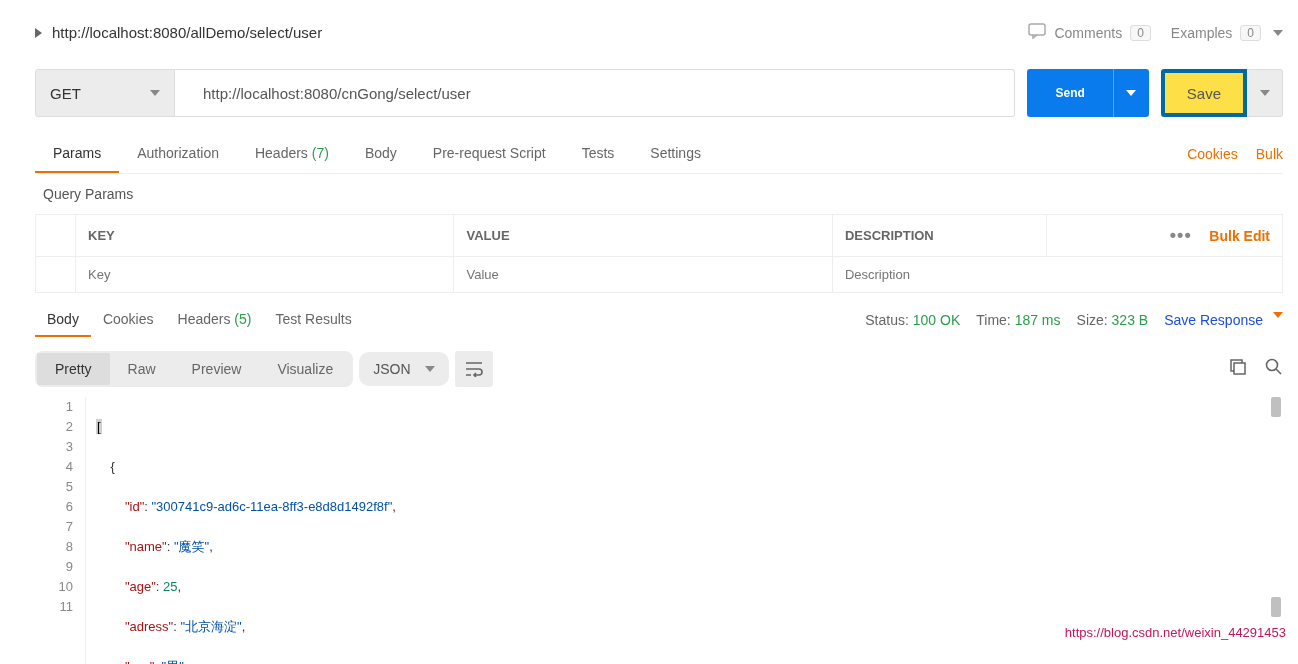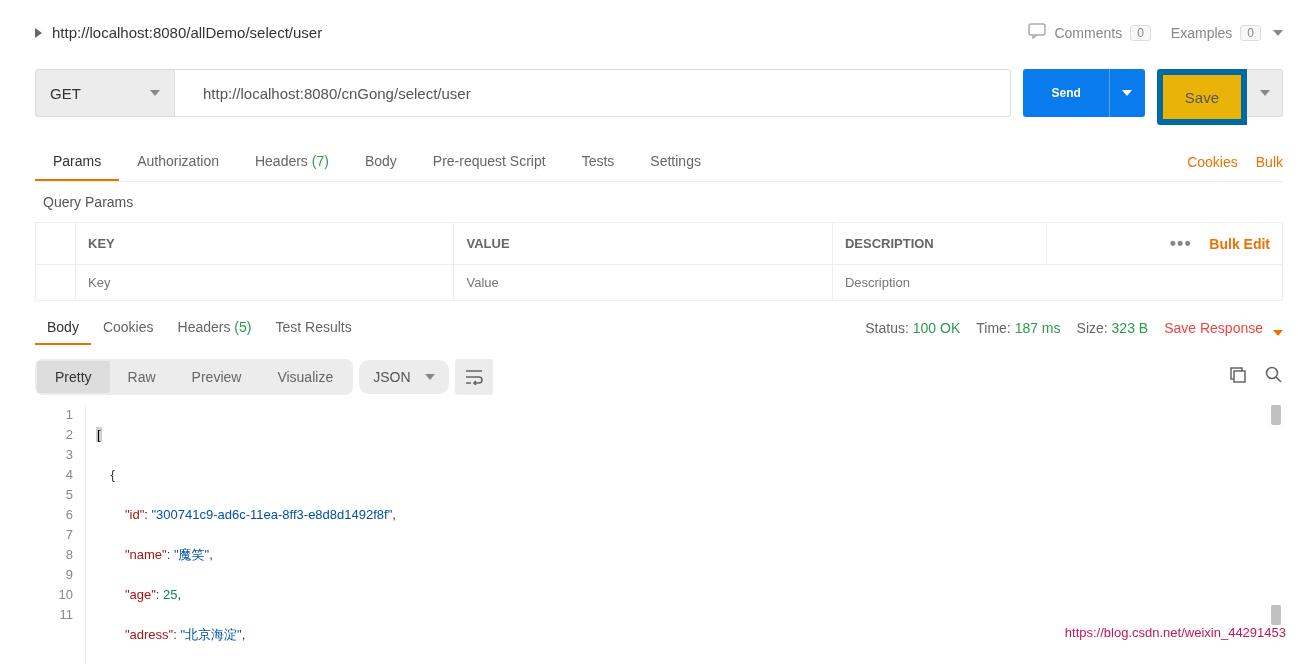--- a/index.html
+++ b/index.html
@@ -15,21 +15,21 @@
 .badge { border: 1px solid #ddd; border-radius: 3px; padding: 0 6px; font-size: 12px; color: #888; background: #f7f7f7; }
 .caret-down { width: 0; height: 0; border-left: 5px solid transparent; border-right: 5px solid transparent; border-top: 6px solid #888; margin-left: 4px; }
 
 
 .request-row { display: flex; gap: 12px; margin-top: 4px; }
 .method-select { width: 140px; height: 48px; background: #ececec; border: 1px solid #ddd; border-radius: 3px 0 0 3px; display: flex; align-items: center; justify-content: space-between; padding: 0 14px; font-size: 15px; color: #333; cursor: pointer; }
 .url-input { flex: 1; height: 48px; border: 1px solid #ddd; border-left: none; border-radius: 0 3px 3px 0; padding: 0 28px; font-size: 15px; color: #555; outline: none; margin-left: -12px; }
 .send-btn { height: 48px; background: #097bed; color: #fff; border: none; border-radius: 3px 0 0 3px; padding: 0 28px; font-size: 12px; font-weight: 600; cursor: pointer; }
 .send-caret { height: 48px; width: 36px; background: #097bed; border: none; border-left: 1px solid rgba(255,255,255,0.3); border-radius: 0 3px 3px 0; display: flex; align-items: center; justify-content: center; cursor: pointer; }
 .send-caret::after { content: ""; border-left: 5px solid transparent; border-right: 5px solid transparent; border-top: 6px solid #fff; }
-.save-btn { height: 56px; background: #eab308; border: 6px solid #0369a1; border-radius: 3px 0 0 3px; padding: 0 22px; font-size: 15px; color: #555; cursor: pointer; }
+.save-btn { height: 48px; background: #fde047; border: 4px solid #0369a1; border-radius: 3px 0 0 3px; padding: 0 22px; font-size: 15px; color: #555; cursor: pointer; }
 .save-caret { height: 48px; width: 36px; background: #ececec; border: 1px solid #ddd; border-left: none; border-radius: 0 3px 3px 0; display: flex; align-items: center; justify-content: center; cursor: pointer; }
 .save-caret::after { content: ""; border-left: 5px solid transparent; border-right: 5px solid transparent; border-top: 6px solid #888; }
 .btn-group { display: flex; }
 
 
 .tabs { display: flex; align-items: center; border-bottom: 1px solid #eee; margin-top: 18px; justify-content: space-between; }
 .tabs-left { display: flex; }
 .tab { padding: 10px 18px; font-size: 14px; color: #666; cursor: pointer; border-bottom: 2px solid transparent; }
 .tab.active { color: #333; border-bottom: 2px solid #eb7100; }
 .tab .count { color: #2a9d4a; }
@@ -47,21 +47,21 @@
 .dots { color: #888; font-size: 18px; letter-spacing: 1px; padding-right: 14px; cursor: pointer; }
 
 
 .resp-row { display: flex; align-items: center; justify-content: space-between; margin-top: 10px; }
 .resp-tabs { display: flex; }
 .resp-tab { padding: 8px 12px; font-size: 14px; color: #666; cursor: pointer; border-bottom: 2px solid transparent; }
 .resp-tab.active { color: #333; border-bottom: 2px solid #eb7100; }
 .resp-tab .count { color: #2a9d4a; }
 .resp-meta { display: flex; align-items: center; gap: 16px; font-size: 14px; color: #666; }
 .resp-meta .green { color: #2a9d4a; }
-.save-response { color: #ef4444; display: flex; align-items: flex-end; gap: 6px; cursor: pointer; }
+.save-response { color: #1d4ed8; display: flex; align-items: flex-start; gap: 6px; cursor: pointer; }
 .save-response .caret-down { border-top-color: #eb7100; }
 
 
 .view-row { display: flex; align-items: center; justify-content: space-between; margin-top: 14px; }
 .view-left { display: flex; align-items: center; gap: 6px; }
 .view-group { display: flex; background: #ececec; border-radius: 8px; padding: 2px; }
 .view-btn { padding: 8px 18px; font-size: 14px; color: #666; cursor: pointer; border-radius: 2px; }
 .view-btn.active { background: #ddd; color: #333; }
 .format-select { background: #ececec; border: none; border-radius: 10px; padding: 9px 14px; font-size: 14px; color: #555; display: flex; align-items: center; gap: 10px; cursor: pointer; }
 .wrap-btn { background: #ececec; border: none; border-radius: 3px; width: 38px; height: 36px; display: flex; align-items: center; justify-content: center; cursor: pointer; font-size: 18px; color: #555; }

